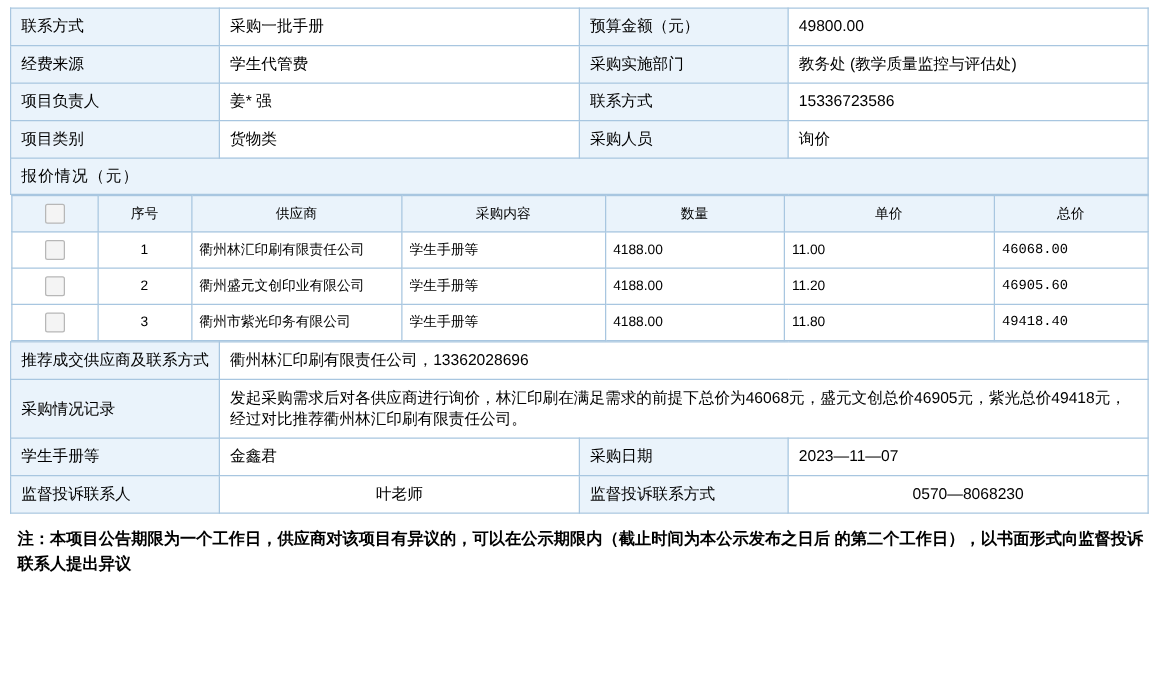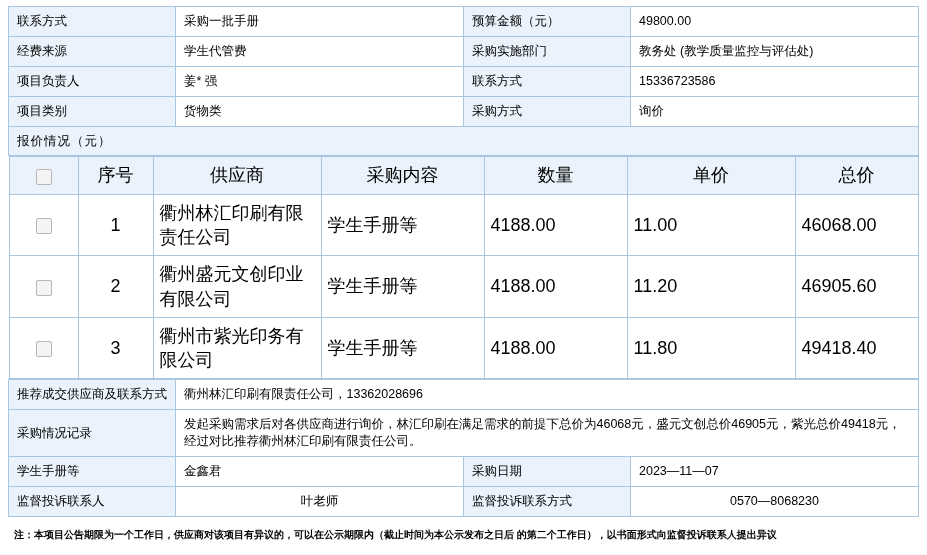--- a/index.html
+++ b/index.html
@@ -53,50 +53,50 @@
     border: none !important;
   }
   table.quote {
     border-collapse: collapse;
     width: 100%;
     table-layout: fixed;
   }
   table.quote th, table.quote td {
     border: 1px solid #a8c6e0;
     padding: 6px 6px;
-    font-size: 18px;
+    font-size: 11px;
     line-height: 1.35;
   }
   table.quote th {
     background: #eaf3fb;
     text-align: center;
     font-weight: normal;
   }
   .chk-cell { width: 56px; text-align: center; }
   .idx-cell { width: 62px; text-align: center; font-weight: bold; }
   .sup-cell { width: 155px; font-weight: bold; }
   .cont-cell { width: 150px; }
   .qty-cell { width: 130px; font-weight: bold; margin-left: 36px; }
   .price-cell { width: 155px; font-weight: bold; }
-  .total-cell { font-weight: bold; }
+  .total-cell { font-weight: bold; font-family: Liberation Mono, monospace; }
   .cb {
     display: inline-block;
     width: 14px;
     height: 14px;
     border: 1px solid #b7b7b7;
     background: #f4f4f4;
     vertical-align: middle;
     border-radius: 2px;
   }
   .center { text-align: center; }
   .bold { font-weight: bold; margin-left: 37px; }
   .note {
     margin: 10px 4px 0 6px;
     font-weight: bold;
-    font-size: 10px;
+    font-size: 13px;
     line-height: 1.55;
     color: #000;
   }
   .mid-lbl { width: 150px; background:#eaf3fb; }
 </style>
 </head>
 <body>
 
 <div class="page">
 
@@ -116,21 +116,21 @@
       </tr>
       <tr>
         <td class="lbl">项目负责人</td>
         <td class="val">姜* 强</td>
         <td class="mid-lbl">联系方式</td>
         <td class="val">15336723586</td>
       </tr>
       <tr>
         <td class="lbl">项目类别</td>
         <td class="val">货物类</td>
-        <td class="mid-lbl">采购方式</td>
+        <td class="mid-lbl">采购人员</td>
         <td class="val">询价</td>
       </tr>
 
       <tr>
         <td class="section-title" colspan="4">报价情况（元）</td>
       </tr>
 
       <tr>
         <td class="quote-wrap" colspan="4">
           <table class="quote">

